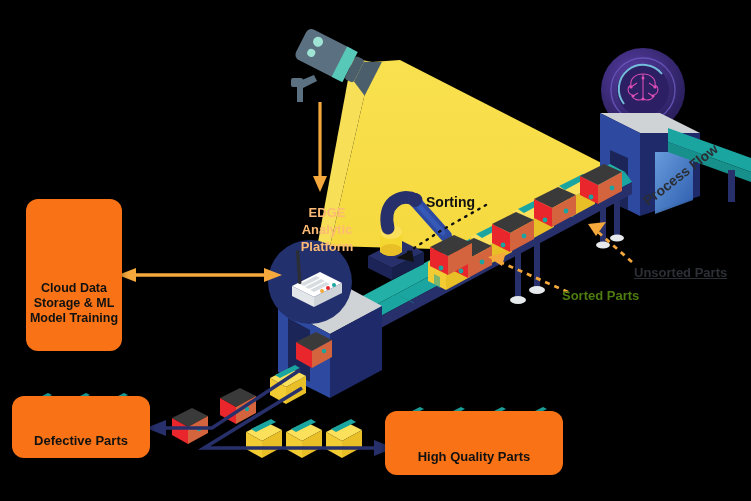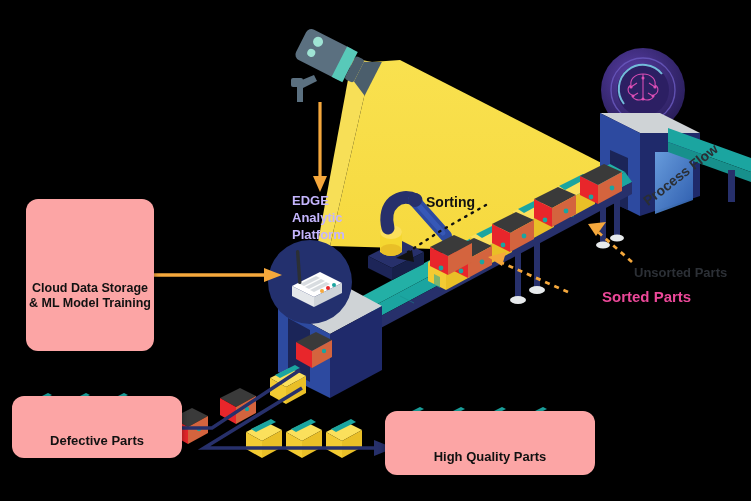--- a/index.html
+++ b/index.html
@@ -1,37 +1,37 @@
 <!DOCTYPE html>
 <html><head>
 <meta charset="utf-8">
 <style>
   html,body{margin:0;padding:0;background:#000;}
   body{width:751px;height:501px;overflow:hidden;font-family:"Liberation Sans",sans-serif;}
   #stage{position:relative;width:751px;height:501px;background:#000000;}
   svg.layer{position:absolute;left:0;top:0;width:751px;height:501px;}
 
-  .panel{position:absolute;background:#fca5a5;border-radius:12px;box-shadow:0 2px 6px rgba(0,0,0,.45);padding-left:32px;}
+  .panel{position:absolute;background:#f97316;border-radius:12px;box-shadow:0 2px 6px rgba(0,0,0,.45);}
   .panel-label{position:absolute;left:0;right:0;text-align:center;color:#111;font-weight:bold;line-height:1.18;}
 
   .cloud-panel{left:26px;top:199px;width:96px;height:152px;}
   .cloud-panel .panel-label{top:82px;font-size:12.5px;}
 
   .def-panel{left:12px;top:396px;width:138px;height:62px;}
   .def-panel .panel-label{top:37px;font-size:13px;}
 
   .hq-panel{left:385px;top:411px;width:178px;height:64px;}
   .hq-panel .panel-label{top:38px;font-size:13px;}
 
   .flat-label{position:absolute;color:#2b2f35;font-weight:bold;white-space:pre-line;}
   .lbl-camera{left:186px;top:28px;width:100px;text-align:right;font-size:13px;line-height:1.32;color:#1d2025;}
-  .lbl-edge{left:292px;top:192px;width:70px;font-size:13px;line-height:1.32;color:#c4b5fd;}
+  .lbl-edge{left:292px;top:204px;width:70px;text-align:center;font-size:13px;line-height:1.32;color:#fdba74;}
   .lbl-sorting{left:426px;top:194px;font-size:14px;color:#111;text-align:right;}
-  .lbl-unsorted{left:634px;top:265px;font-size:13px;color:#2c3036;}
-  .lbl-sorted{left:602px;top:288px;font-size:15px;color:#ec4899;}
+  .lbl-unsorted{left:634px;top:265px;font-size:13px;color:#2c3036;text-decoration:underline;}
+  .lbl-sorted{left:562px;top:288px;font-size:13px;color:#4d7c0f;}
   .lbl-process{left:640px;top:196px;font-size:14px;color:#2a2e34;transform:rotate(-38deg);transform-origin:left top;}
 </style>
 </head>
 <body>
 
 <div id="stage">
 
   <svg class="layer" viewBox="0 0 751 501">
     <defs>
       <linearGradient id="gBeam" x1="0" y1="0" x2="0" y2="1">

